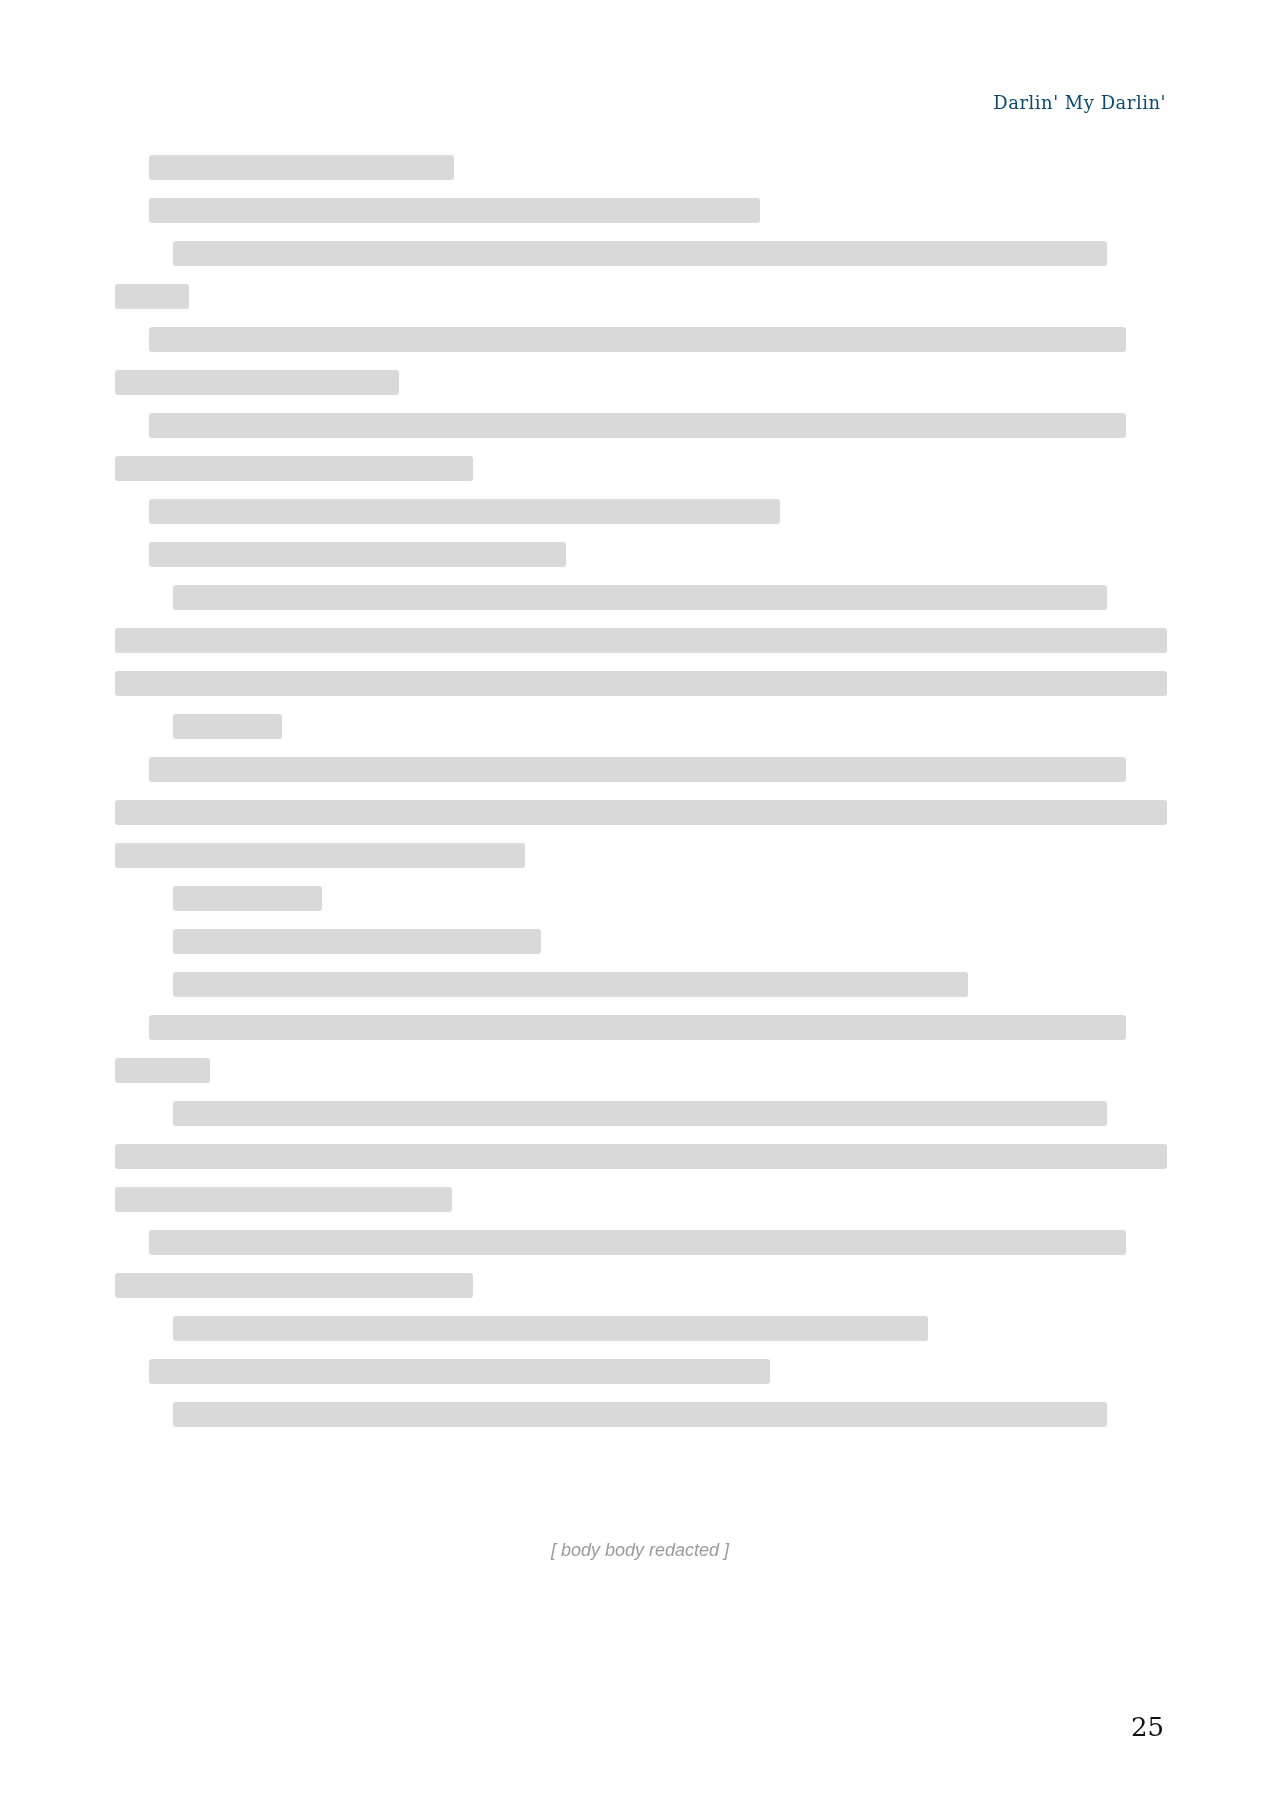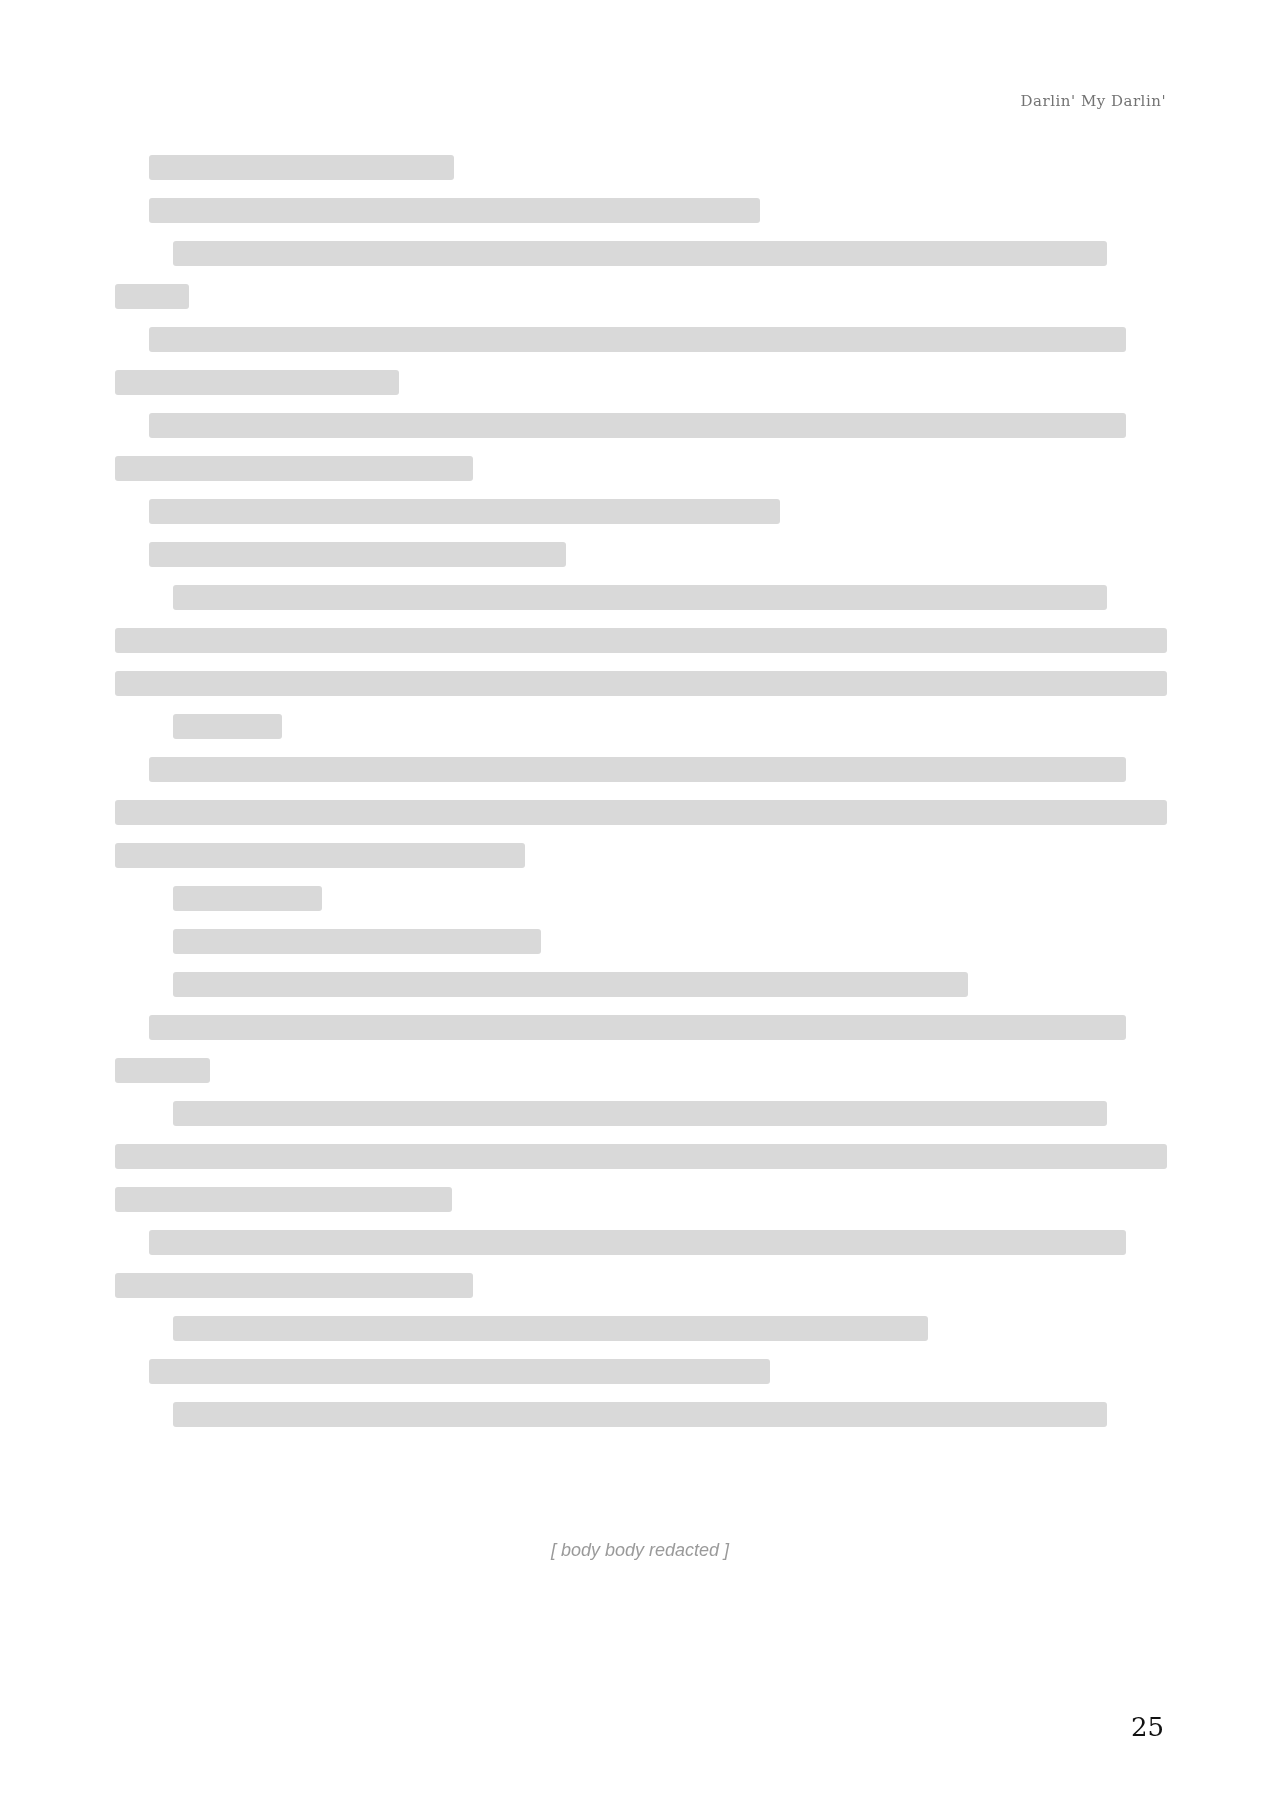--- a/index.html
+++ b/index.html
@@ -13,23 +13,23 @@
     height: 1807px;
     background: #ffffff;
     font-family: "DejaVu Serif", "Liberation Serif", serif;
     color: #1a1a1a;
     overflow: hidden;
   }
   .running-header {
     position: absolute;
     top: 92px;
     right: 114px;
-    font-size: 15px;
+    font-size: 18px;
     letter-spacing: 0.5px;
-    color: #737373;
+    color: #0c4a6e;
   }
   .text-block {
     position: absolute;
     top: 146px;
     left: 115px;
     width: 1052px;
   }
   .text-line {
     height: 43px;
     display: flex;

